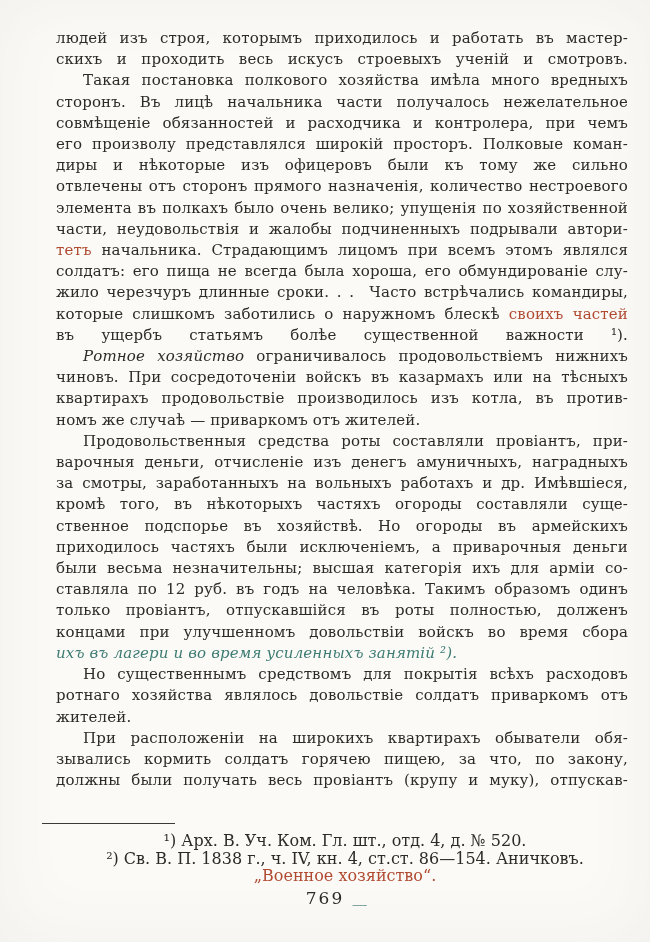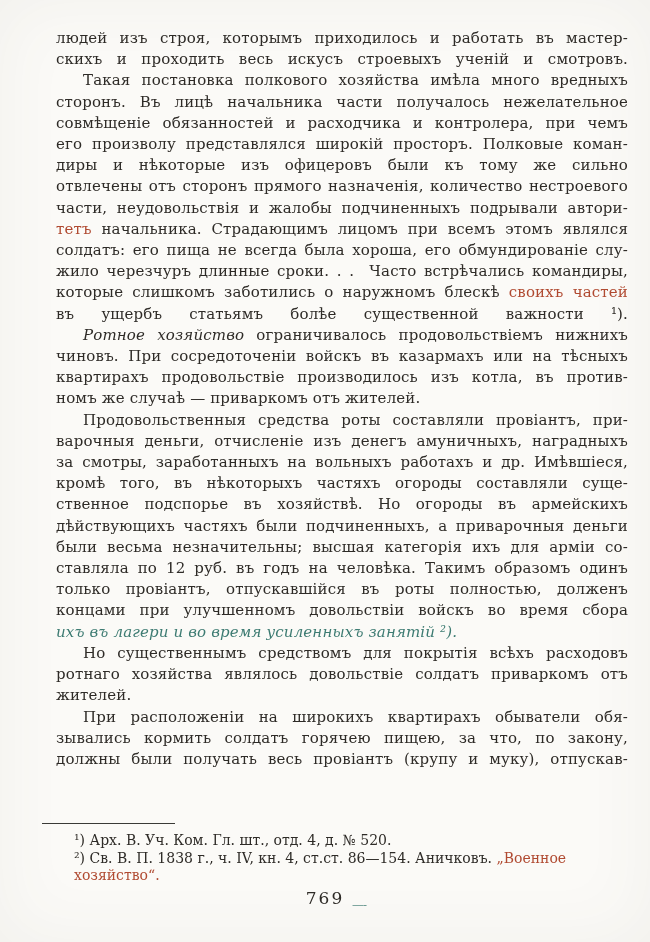--- a/index.html
+++ b/index.html
@@ -37,22 +37,23 @@
   .seg{white-space:pre-wrap;}
   .seg.italic{font-style:italic;}
   .seg.red{color:var(--red);}
   .seg.teal{color:var(--teal);font-style:italic;}
   .footnote-rule{
     position:absolute;left:42px;top:823px;width:133px;height:1px;
     background:var(--rule);
   }
   .footnotes{
     position:absolute;left:40px;top:832px;width:576px;
-    font-size:14px;line-height:17.5px;
+    font-size:16px;line-height:17.5px;
     color:var(--ink);
+    text-align:center;
   }
   .footnote{padding-left:34px;}
   .page-number-wrap{
     position:absolute;left:0;top:888px;width:650px;
     text-align:center;
     color:var(--ink);
     font-size:17px;letter-spacing:2px;
   }
   .page-dash{
     position:absolute;left:352px;top:10px;
@@ -69,40 +70,41 @@
         <div class="line"><span class="seg">людей изъ строя, которымъ приходилось и работать въ мастер-</span></div>
         <div class="line"><span class="seg">скихъ и проходить весь искусъ строевыхъ ученій и смотровъ.</span></div>
       </div>
       <div class="para indent">
         <div class="line"><span class="seg">Такая постановка полкового хозяйства имѣла много вредныхъ</span></div>
         <div class="line"><span class="seg">сторонъ. Въ лицѣ начальника части получалось нежелательное</span></div>
         <div class="line"><span class="seg">совмѣщеніе обязанностей и расходчика и контролера, при чемъ</span></div>
         <div class="line"><span class="seg">его произволу представлялся широкій просторъ. Полковые коман-</span></div>
         <div class="line"><span class="seg">диры и нѣкоторые изъ офицеровъ были къ тому же сильно</span></div>
         <div class="line"><span class="seg">отвлечены отъ сторонъ прямого назначенія, количество нестроевого</span></div>
+        <div class="line"><span class="seg">элемента въ полкахъ было очень велико; упущенія по хозяйственной</span></div>
         <div class="line"><span class="seg">части, неудовольствія и жалобы подчиненныхъ подрывали автори-</span></div>
         <div class="line"><span class="seg red">тетъ</span><span class="seg"> начальника. Страдающимъ лицомъ при всемъ этомъ являлся</span></div>
         <div class="line"><span class="seg">солдатъ: его пища не всегда была хороша, его обмундированіе слу-</span></div>
         <div class="line"><span class="seg">жило черезчуръ длинные сроки. . .  Часто встрѣчались командиры,</span></div>
         <div class="line"><span class="seg">которые слишкомъ заботились о наружномъ блескѣ </span><span class="seg red">своихъ частей</span></div>
         <div class="line"><span class="seg">въ ущербъ статьямъ болѣе существенной важности ¹).</span></div>
       </div>
       <div class="para indent">
         <div class="line"><span class="seg italic">Ротное хозяйство</span><span class="seg"> ограничивалось продовольствіемъ нижнихъ</span></div>
         <div class="line"><span class="seg">чиновъ. При сосредоточеніи войскъ въ казармахъ или на тѣсныхъ</span></div>
         <div class="line"><span class="seg">квартирахъ продовольствіе производилось изъ котла, въ против-</span></div>
         <div class="line last"><span class="seg">номъ же случаѣ — приваркомъ отъ жителей.</span></div>
       </div>
       <div class="para indent">
         <div class="line"><span class="seg">Продовольственныя средства роты составляли провіантъ, при-</span></div>
         <div class="line"><span class="seg">варочныя деньги, отчисленіе изъ денегъ амуничныхъ, наградныхъ</span></div>
         <div class="line"><span class="seg">за смотры, заработанныхъ на вольныхъ работахъ и др. Имѣвшіеся,</span></div>
         <div class="line"><span class="seg">кромѣ того, въ нѣкоторыхъ частяхъ огороды составляли суще-</span></div>
         <div class="line"><span class="seg">ственное подспорье въ хозяйствѣ. Но огороды въ армейскихъ</span></div>
-        <div class="line"><span class="seg">дѣйствующихъ частяхъ были подчиненныхъ, а приварочныя деньги</span></div>
+        <div class="line"><span class="seg">приходилось частяхъ были исключеніемъ, а приварочныя деньги</span></div>
         <div class="line"><span class="seg">были весьма незначительны; высшая категорія ихъ для арміи со-</span></div>
         <div class="line"><span class="seg">ставляла по 12 руб. въ годъ на человѣка. Такимъ образомъ одинъ</span></div>
         <div class="line"><span class="seg">только провіантъ, отпускавшійся въ роты полностью, долженъ</span></div>
         <div class="line"><span class="seg">концами при улучшенномъ довольствіи войскъ во время сбора</span></div>
         <div class="line last"><span class="seg teal">ихъ въ лагери и во время усиленныхъ занятій ²).</span></div>
       </div>
       <div class="para indent">
         <div class="line"><span class="seg">Но существеннымъ средствомъ для покрытія всѣхъ расходовъ</span></div>
         <div class="line"><span class="seg">ротнаго хозяйства являлось довольствіе солдатъ приваркомъ отъ</span></div>
         <div class="line last"><span class="seg">жителей.</span></div>

